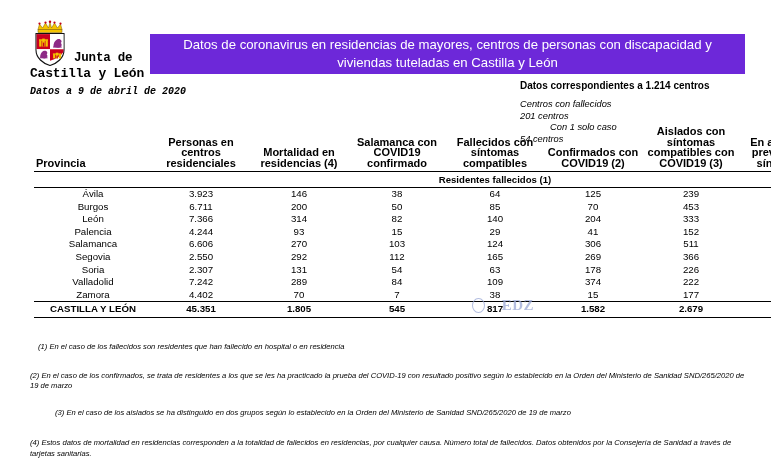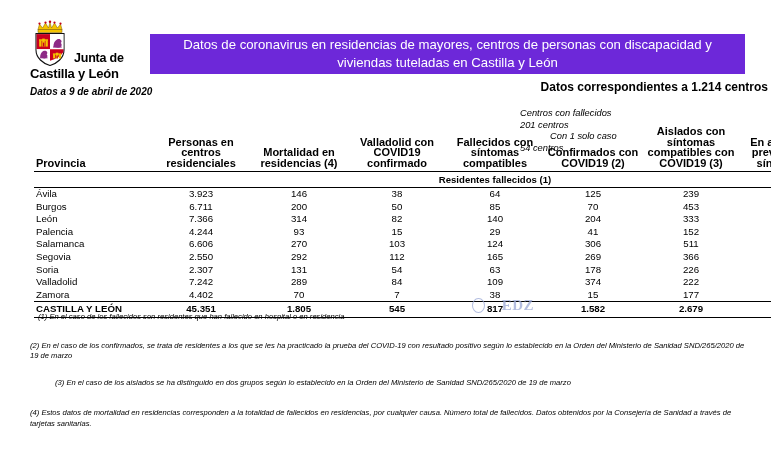--- a/index.html
+++ b/index.html
@@ -7,38 +7,38 @@
   body{
     width:771px;height:460px;
     background:#ffffff;
     font-family:"Liberation Sans", sans-serif;
     color:#000;
     overflow:hidden;
     position:relative;
   }
   
   .header{position:relative;height:96px;}
-  .brand{position:absolute;left:30px;top:20px;width:120px;}
+  .brand{position:absolute;left:30px;top:20px;width:120px;font-family:Liberation Mono, monospace;}
   .shield-wrap{display:flex;align-items:flex-end;gap:4px;}
   .shield{width:40px;height:46px;flex:0 0 auto;}
   .brand-name{font-size:12.5px;font-weight:bold;line-height:12.5px;letter-spacing:-.2px;padding-bottom:2px;white-space:nowrap;}
   .brand-line2{font-size:13px;font-weight:bold;line-height:14px;letter-spacing:-.2px;margin-top:1px;white-space:nowrap;}
   .brand-date{font-size:10px;font-style:italic;font-weight:bold;margin-top:5px;white-space:nowrap;}
 
   .title-band{
     position:absolute;left:150px;top:34px;width:595px;height:40px;
     background:#6d28d9;color:#fff;
     display:flex;align-items:center;justify-content:center;
     text-align:center;
   }
   .title-band span{font-size:13.2px;line-height:18px;padding:0 12px;}
 
   
   .summary{position:absolute;left:520px;top:80px;width:248px;font-size:9.3px;}
-  .summary .s-title{font-weight:bold;font-size:12px;text-align:right;margin-bottom:14px;}
+  .summary .s-title{font-weight:bold;font-size:10px;text-align:left;margin-bottom:8px;}
   .summary .s-row{display:flex;font-style:italic;line-height:11.5px;flex-direction:column;}
   .summary .s-row .lbl{width:152px;}
   .summary .s-row .val{width:96px;}
   .summary .s-row.ind1 .lbl{text-indent:0;}
   .summary .s-row.ind2 .lbl{text-align:left;padding-left:30px;}
 
   
   .table-zone{position:absolute;left:34px;top:126px;width:706px;}
   table{border-collapse:collapse;width:706px;table-layout:fixed;font-size:9.6px;}
   col.c-prov{width:118px;}
@@ -52,42 +52,42 @@
   th.num{text-align:center;}
   .thead-rule td{border-bottom:1.6px solid #000;height:0;padding:0;font-size:0;line-height:0;}
 
   tr.span-row td{
     font-weight:bold;font-size:9.6px;padding:2px 0 2px 0;
     border-bottom:1.2px solid #000;text-align:center;
   }
   tr.span-row td.blank{border-bottom:1.2px solid #000;}
 
   tbody td{font-size:9.7px;line-height:12.6px;padding:0 2px;}
-  td.prov{text-align:left;}
+  td.prov{text-align:center;}
   td.num{text-align:center;}
 
   tr.total td{
     font-weight:bold;border-top:1.5px solid #000;border-bottom:1.7px solid #000;
     padding-top:1px;padding-bottom:1px;
   }
 
   
   .watermark{
     position:absolute;left:472px;top:294px;width:62px;height:22px;
     color:#9aa8d6;font-size:15px;font-weight:bold;font-family:"Liberation Serif", serif;
     letter-spacing:.5px;opacity:.75;pointer-events:none;
     display:flex;align-items:center;gap:20px;
   }
   .watermark .ring{
     width:13px;height:13px;border:1.6px solid #9aa8d6;border-radius:50%;
     display:inline-block;margin-right:-3px;
   }
 
   
-  .notes{position:absolute;left:30px;top:312px;width:722px;}
+  .notes{position:absolute;left:30px;top:342px;width:722px;}
   .note{font-size:7.6px;font-style:italic;line-height:10.5px;margin-bottom:16px;}
   .note.n1{margin-left:8px;margin-bottom:18px;}
   .note.n3{margin-bottom:20px;margin-left:25px;}
   .note.n4{margin-bottom:0;}
 </style>
 </head>
 <body>
 
 <div class="header">
 
@@ -171,21 +171,21 @@
       <col class="c-d">
         <col class="c-d">
         <col class="c-d">
         <col class="c-d">
     </colgroup>
     <thead>
       <tr>
         <th class="prov">Provincia</th>
         <th class="num">Personas en centros residenciales</th>
         <th class="num">Mortalidad en residencias  (4)</th>
-        <th class="num">Valladolid con COVID19 confirmado</th>
+        <th class="num">Salamanca con COVID19 confirmado</th>
         <th class="num">Fallecidos con síntomas compatibles</th>
         <th class="num">Confirmados con COVID19 (2)</th>
         <th class="num">Aislados con síntomas compatibles con COVID19 (3)</th>
         <th class="num">En aislamiento preventivo sin síntomas (3)</th>
       </tr>
       <tr class="thead-rule">
         <td colspan="8"></td>
       </tr>
       <tr class="span-row">
         <td class="blank" colspan="3"></td>

